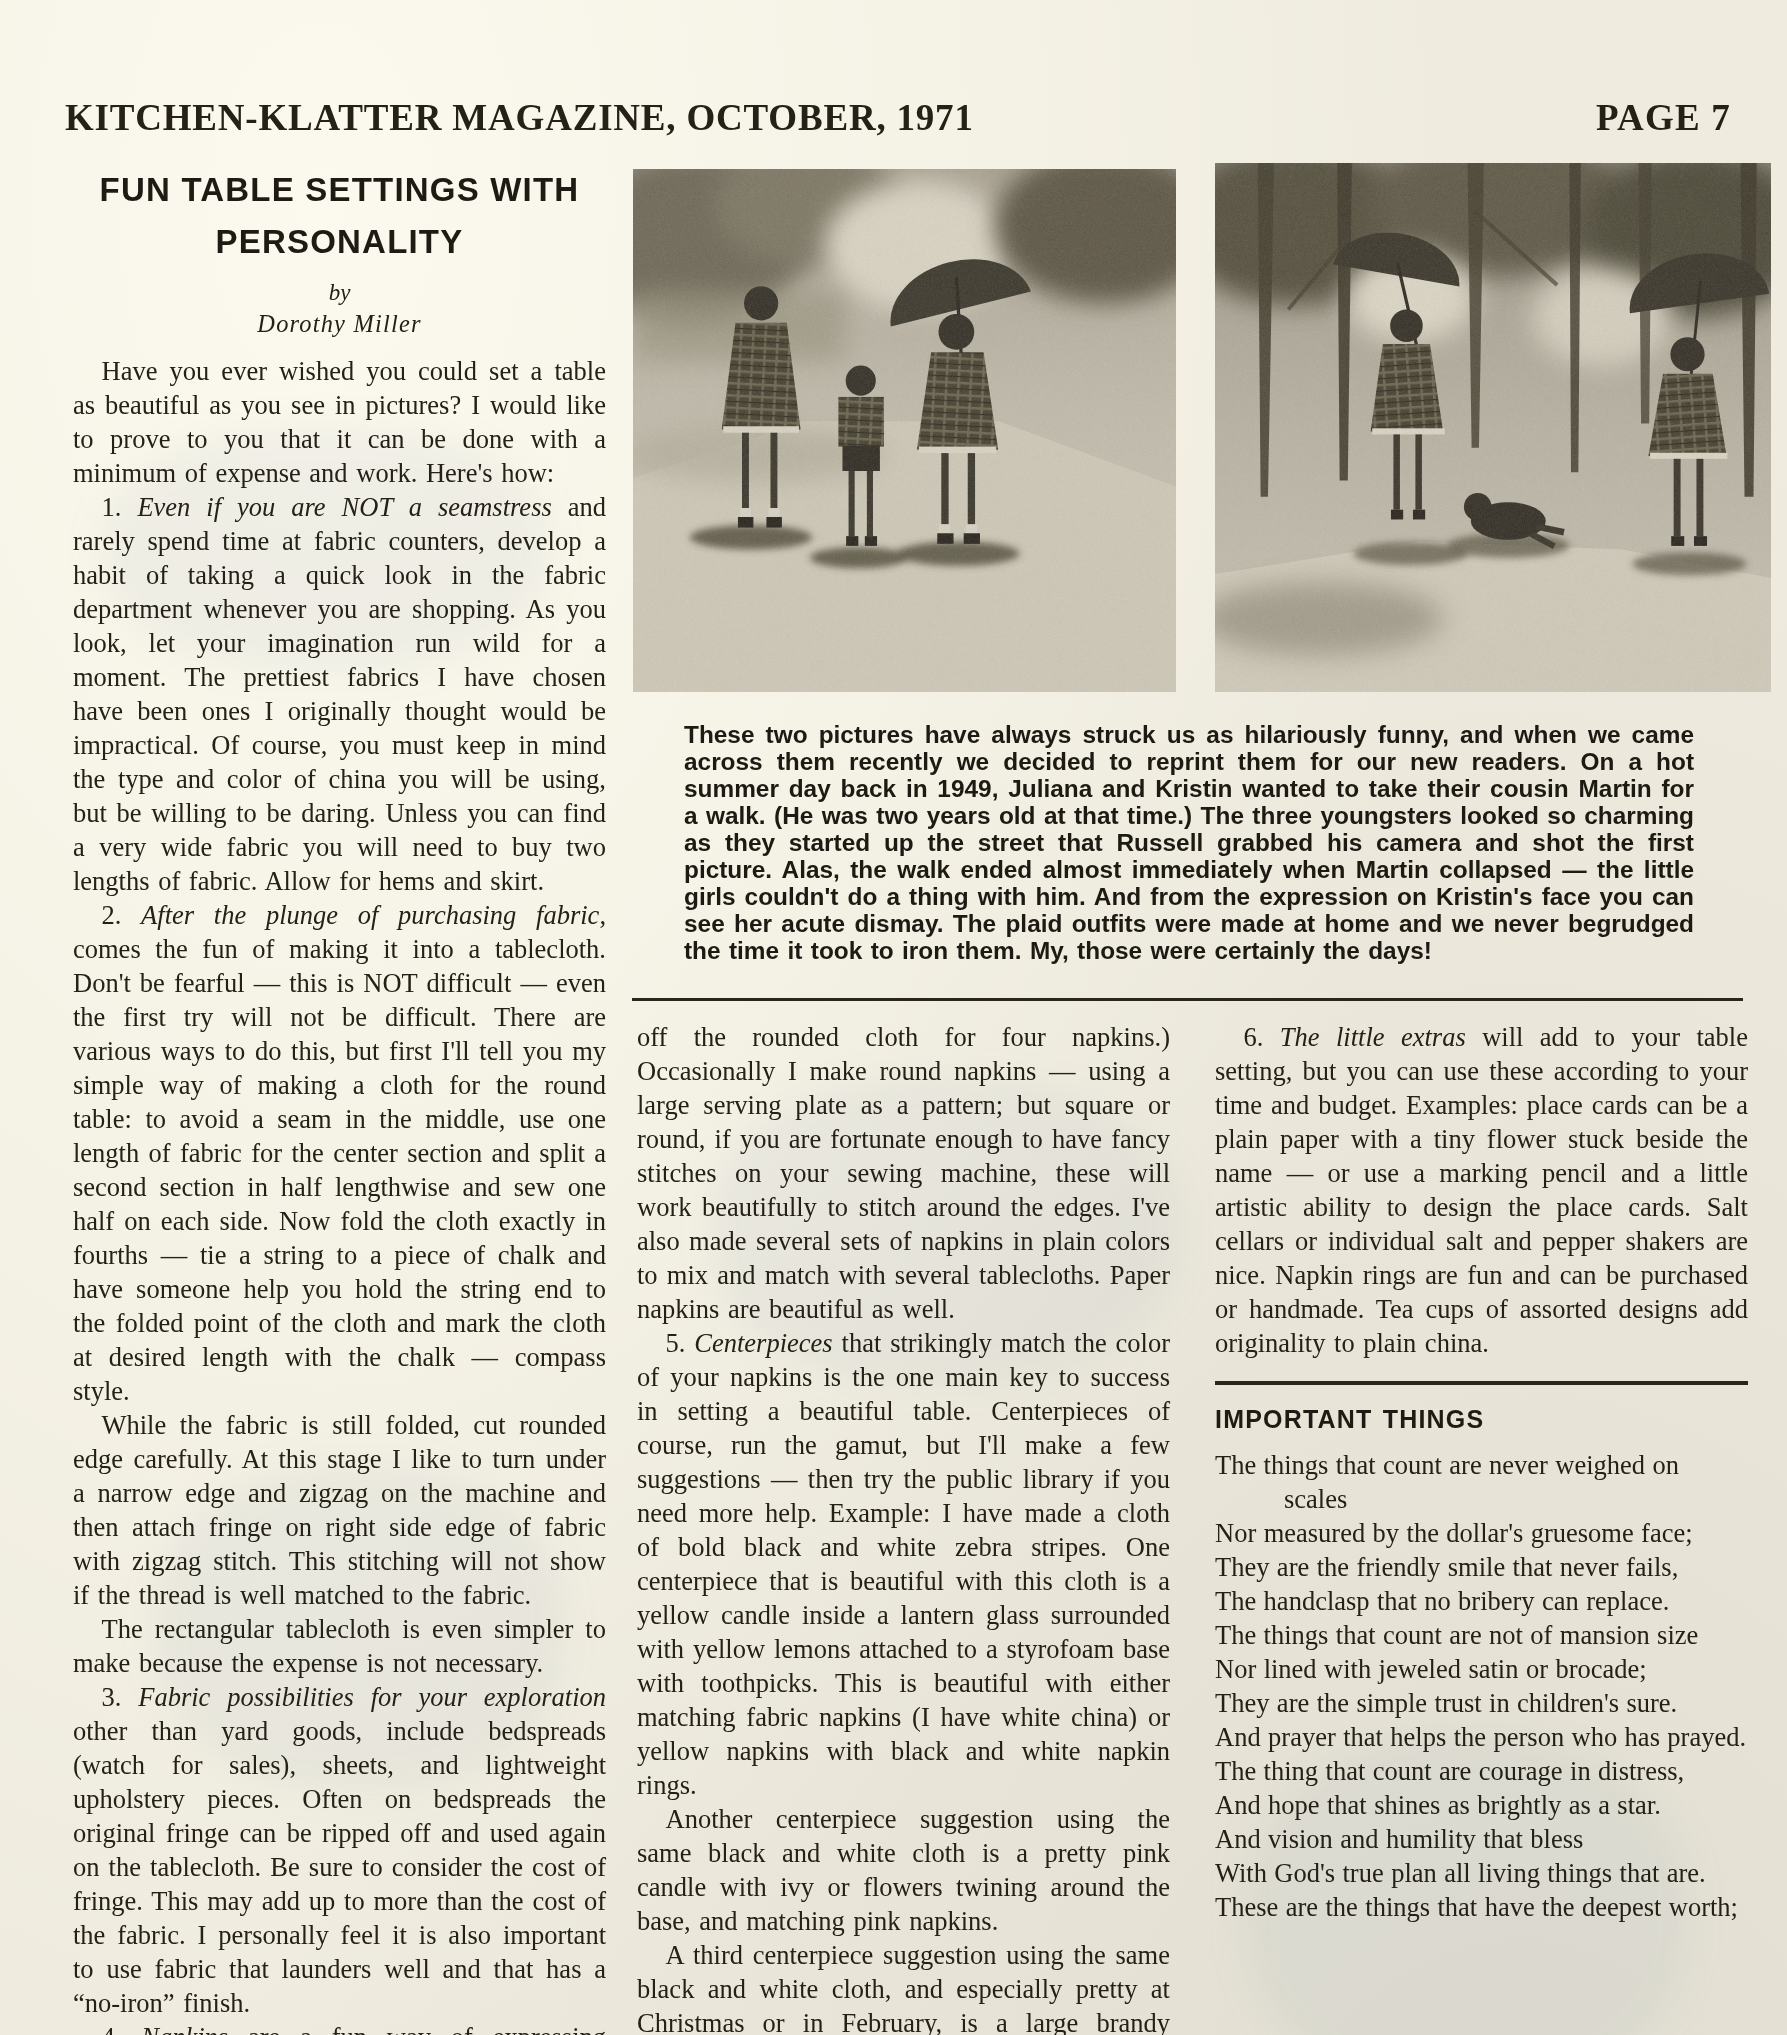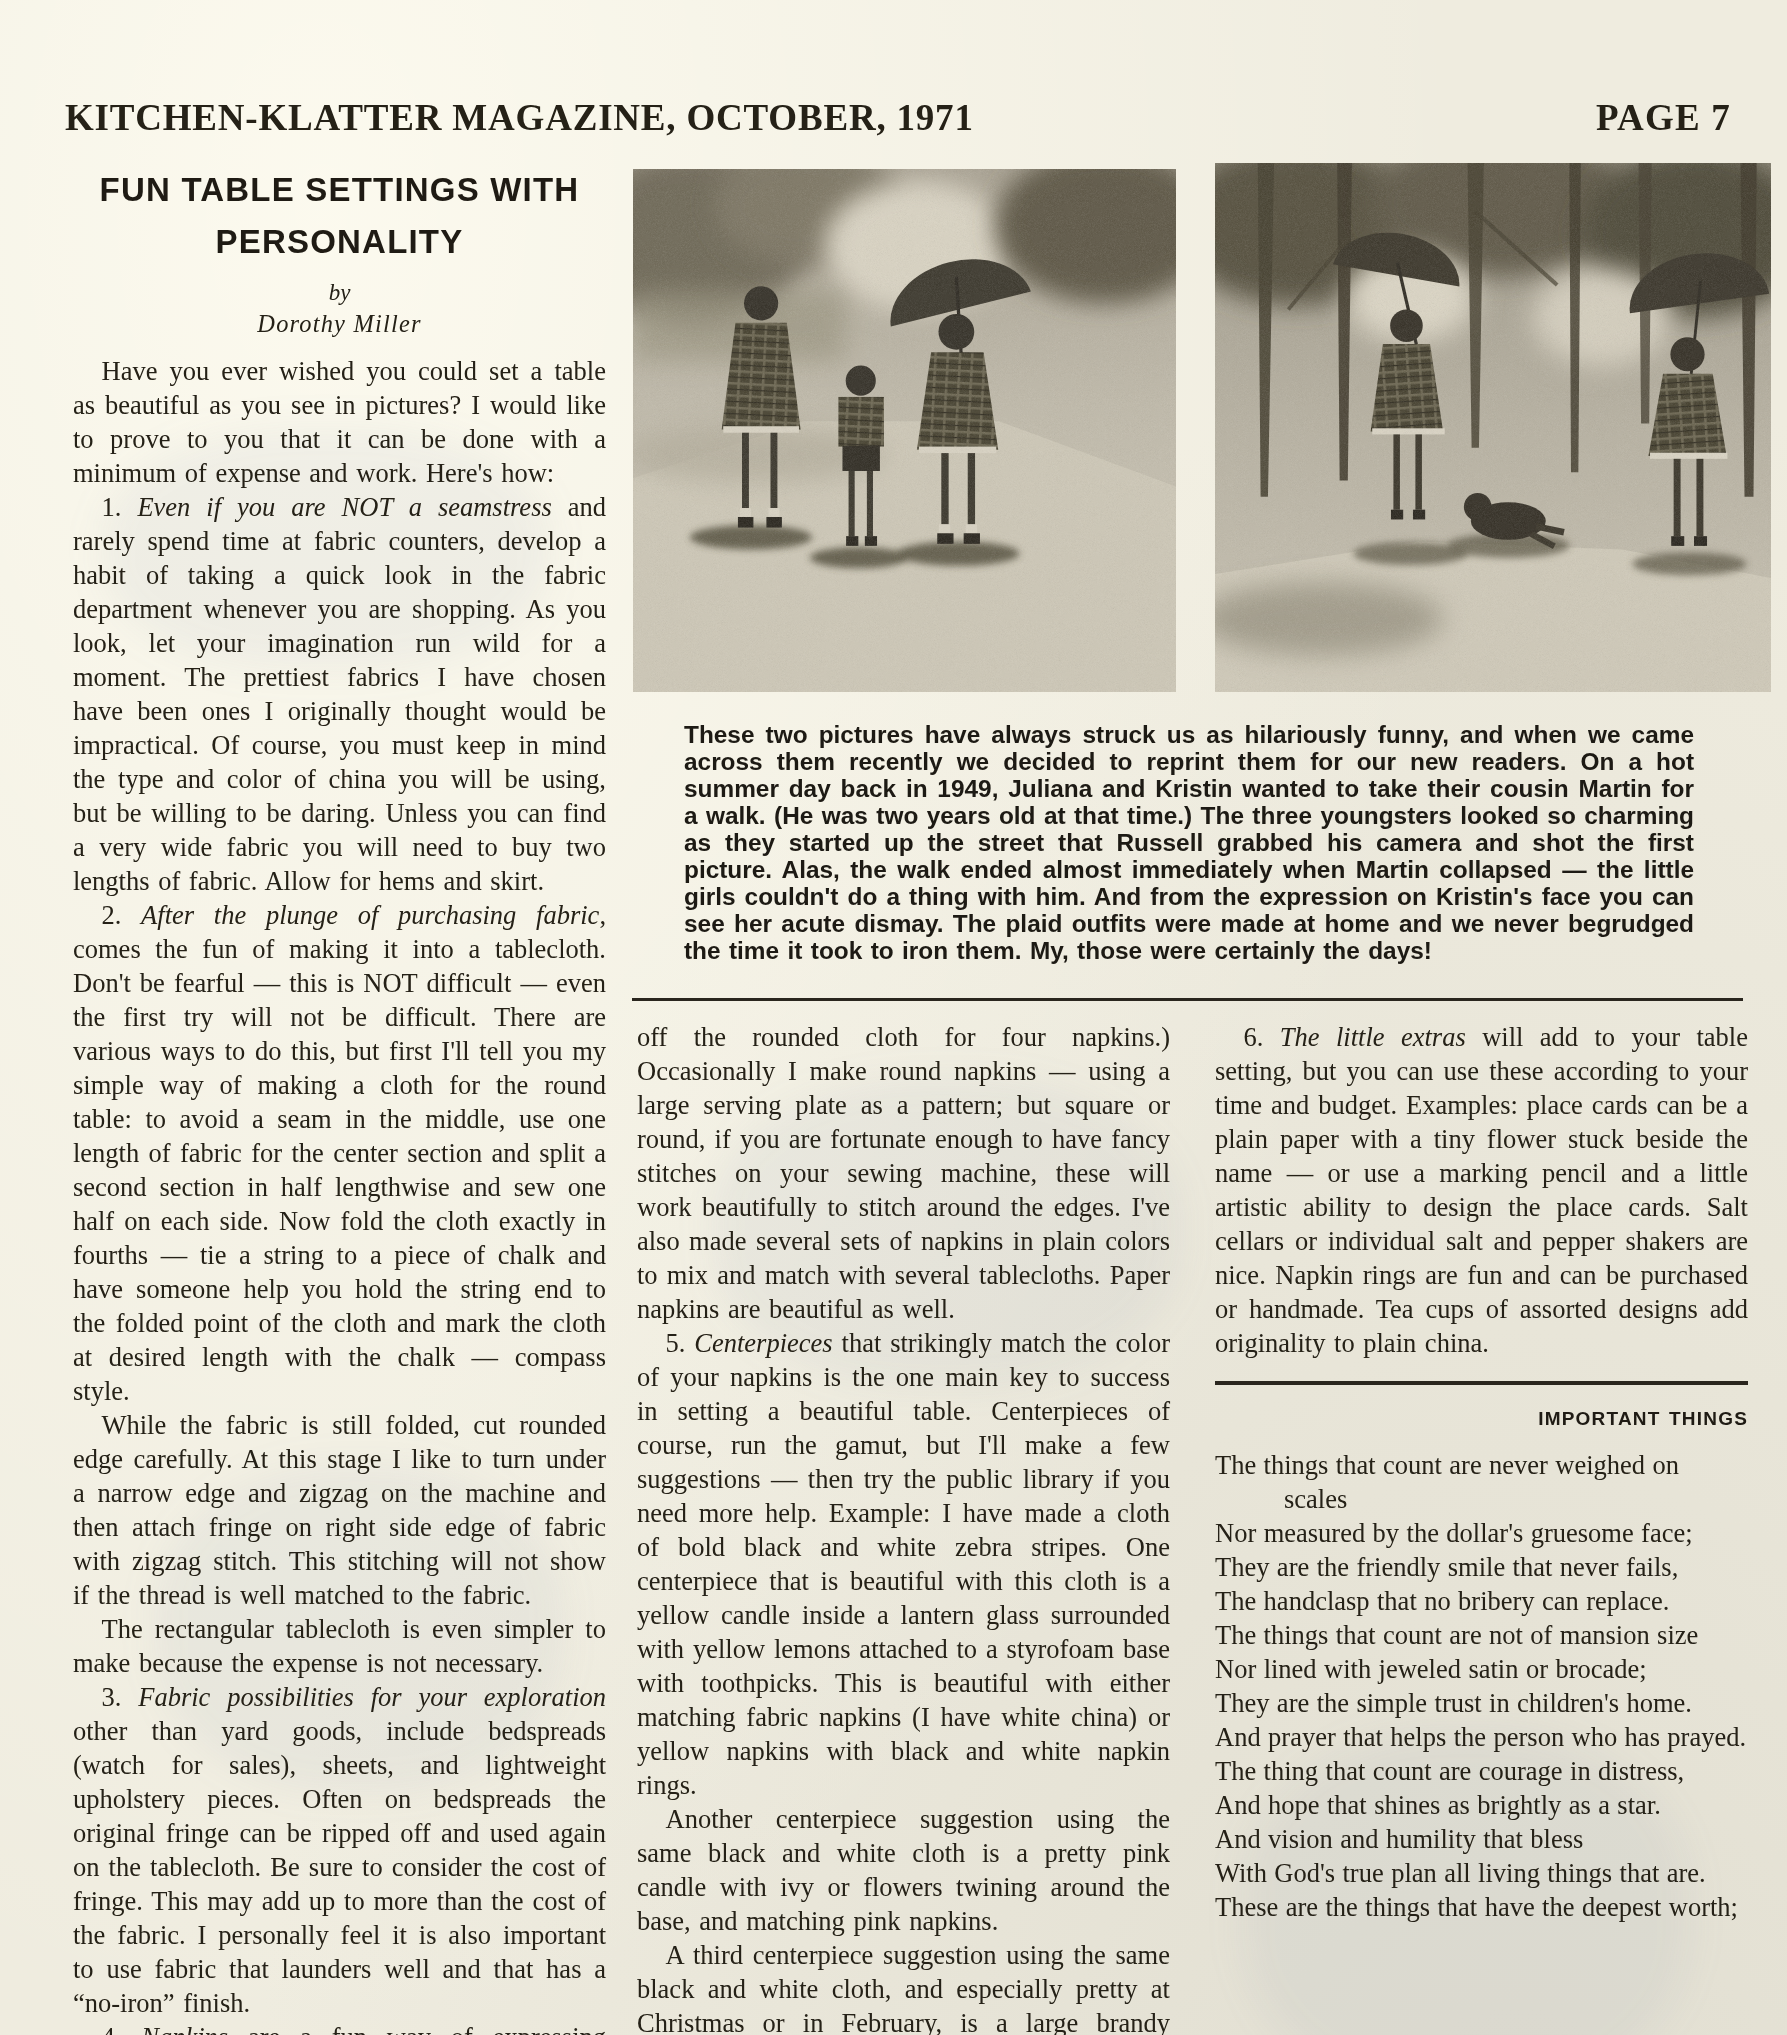--- a/index.html
+++ b/index.html
@@ -36,21 +36,21 @@
   .photo-1 { left:633px; top:169px; width:543px; height:523px; }
   .photo-2 { left:1215px; top:163px; width:556px; height:529px; }
   .caption { position:absolute; left:684px; top:721px; width:1010px;
     font-family:"Liberation Sans", sans-serif; font-weight:bold;
     font-size:24.4px; line-height:27px; text-align:justify; color:#1d1a14;
     letter-spacing:0px; word-spacing:1.6px; }
   .rule-caption { position:absolute; left:632px; top:998px; width:1111px; height:3.3px;
     background:#2a261e; }
   .rule-poem { height:4.1px; background:#2a261e; margin-top:21px; }
   .poem-heading { font-family:"Liberation Sans", sans-serif; font-weight:bold;
-    font-size:19px; letter-spacing:1.2px; text-align:right; margin:17px 0 12.2px;
+    font-size:25px; letter-spacing:1.2px; text-align:left; margin:17px 0 12.2px;
     color:#1f1b14; }
   .poem { text-align:left; word-spacing:0.8px; }
   .poem-line { padding-left:69px; text-indent:-69px; line-height:34px; }
 </style>
 </head>
 <body>
 
 <div class="page">
 
   <div class="ghost" style="left:102px;top:427px;width:448px;height:244px;"></div>
@@ -246,21 +246,21 @@
     <div class="rule-poem"></div>
     <div class="poem-heading">IMPORTANT THINGS</div>
     <div class="poem">
       <div>
           <div class="poem-line">The things that count are never weighed on scales</div>
           <div class="poem-line">Nor measured by the dollar's gruesome face;</div>
           <div class="poem-line">They are the friendly smile that never fails,</div>
           <div class="poem-line">The handclasp that no bribery can replace.</div>
           <div class="poem-line">The things that count are not of mansion size</div>
           <div class="poem-line">Nor lined with jeweled satin or brocade;</div>
-          <div class="poem-line">They are the simple trust in children's home.</div>
+          <div class="poem-line">They are the simple trust in children's sure.</div>
           <div class="poem-line">And prayer that helps the person who has prayed.</div>
           <div class="poem-line">The thing that count are courage in distress,</div>
           <div class="poem-line">And hope that shines as brightly as a star.</div>
           <div class="poem-line">And vision and humility that bless</div>
           <div class="poem-line">With God's true plan all living things that are.</div>
           <div class="poem-line">These are the things that have the deepest worth;</div>
         </div>
 
     </div>
   </div>

